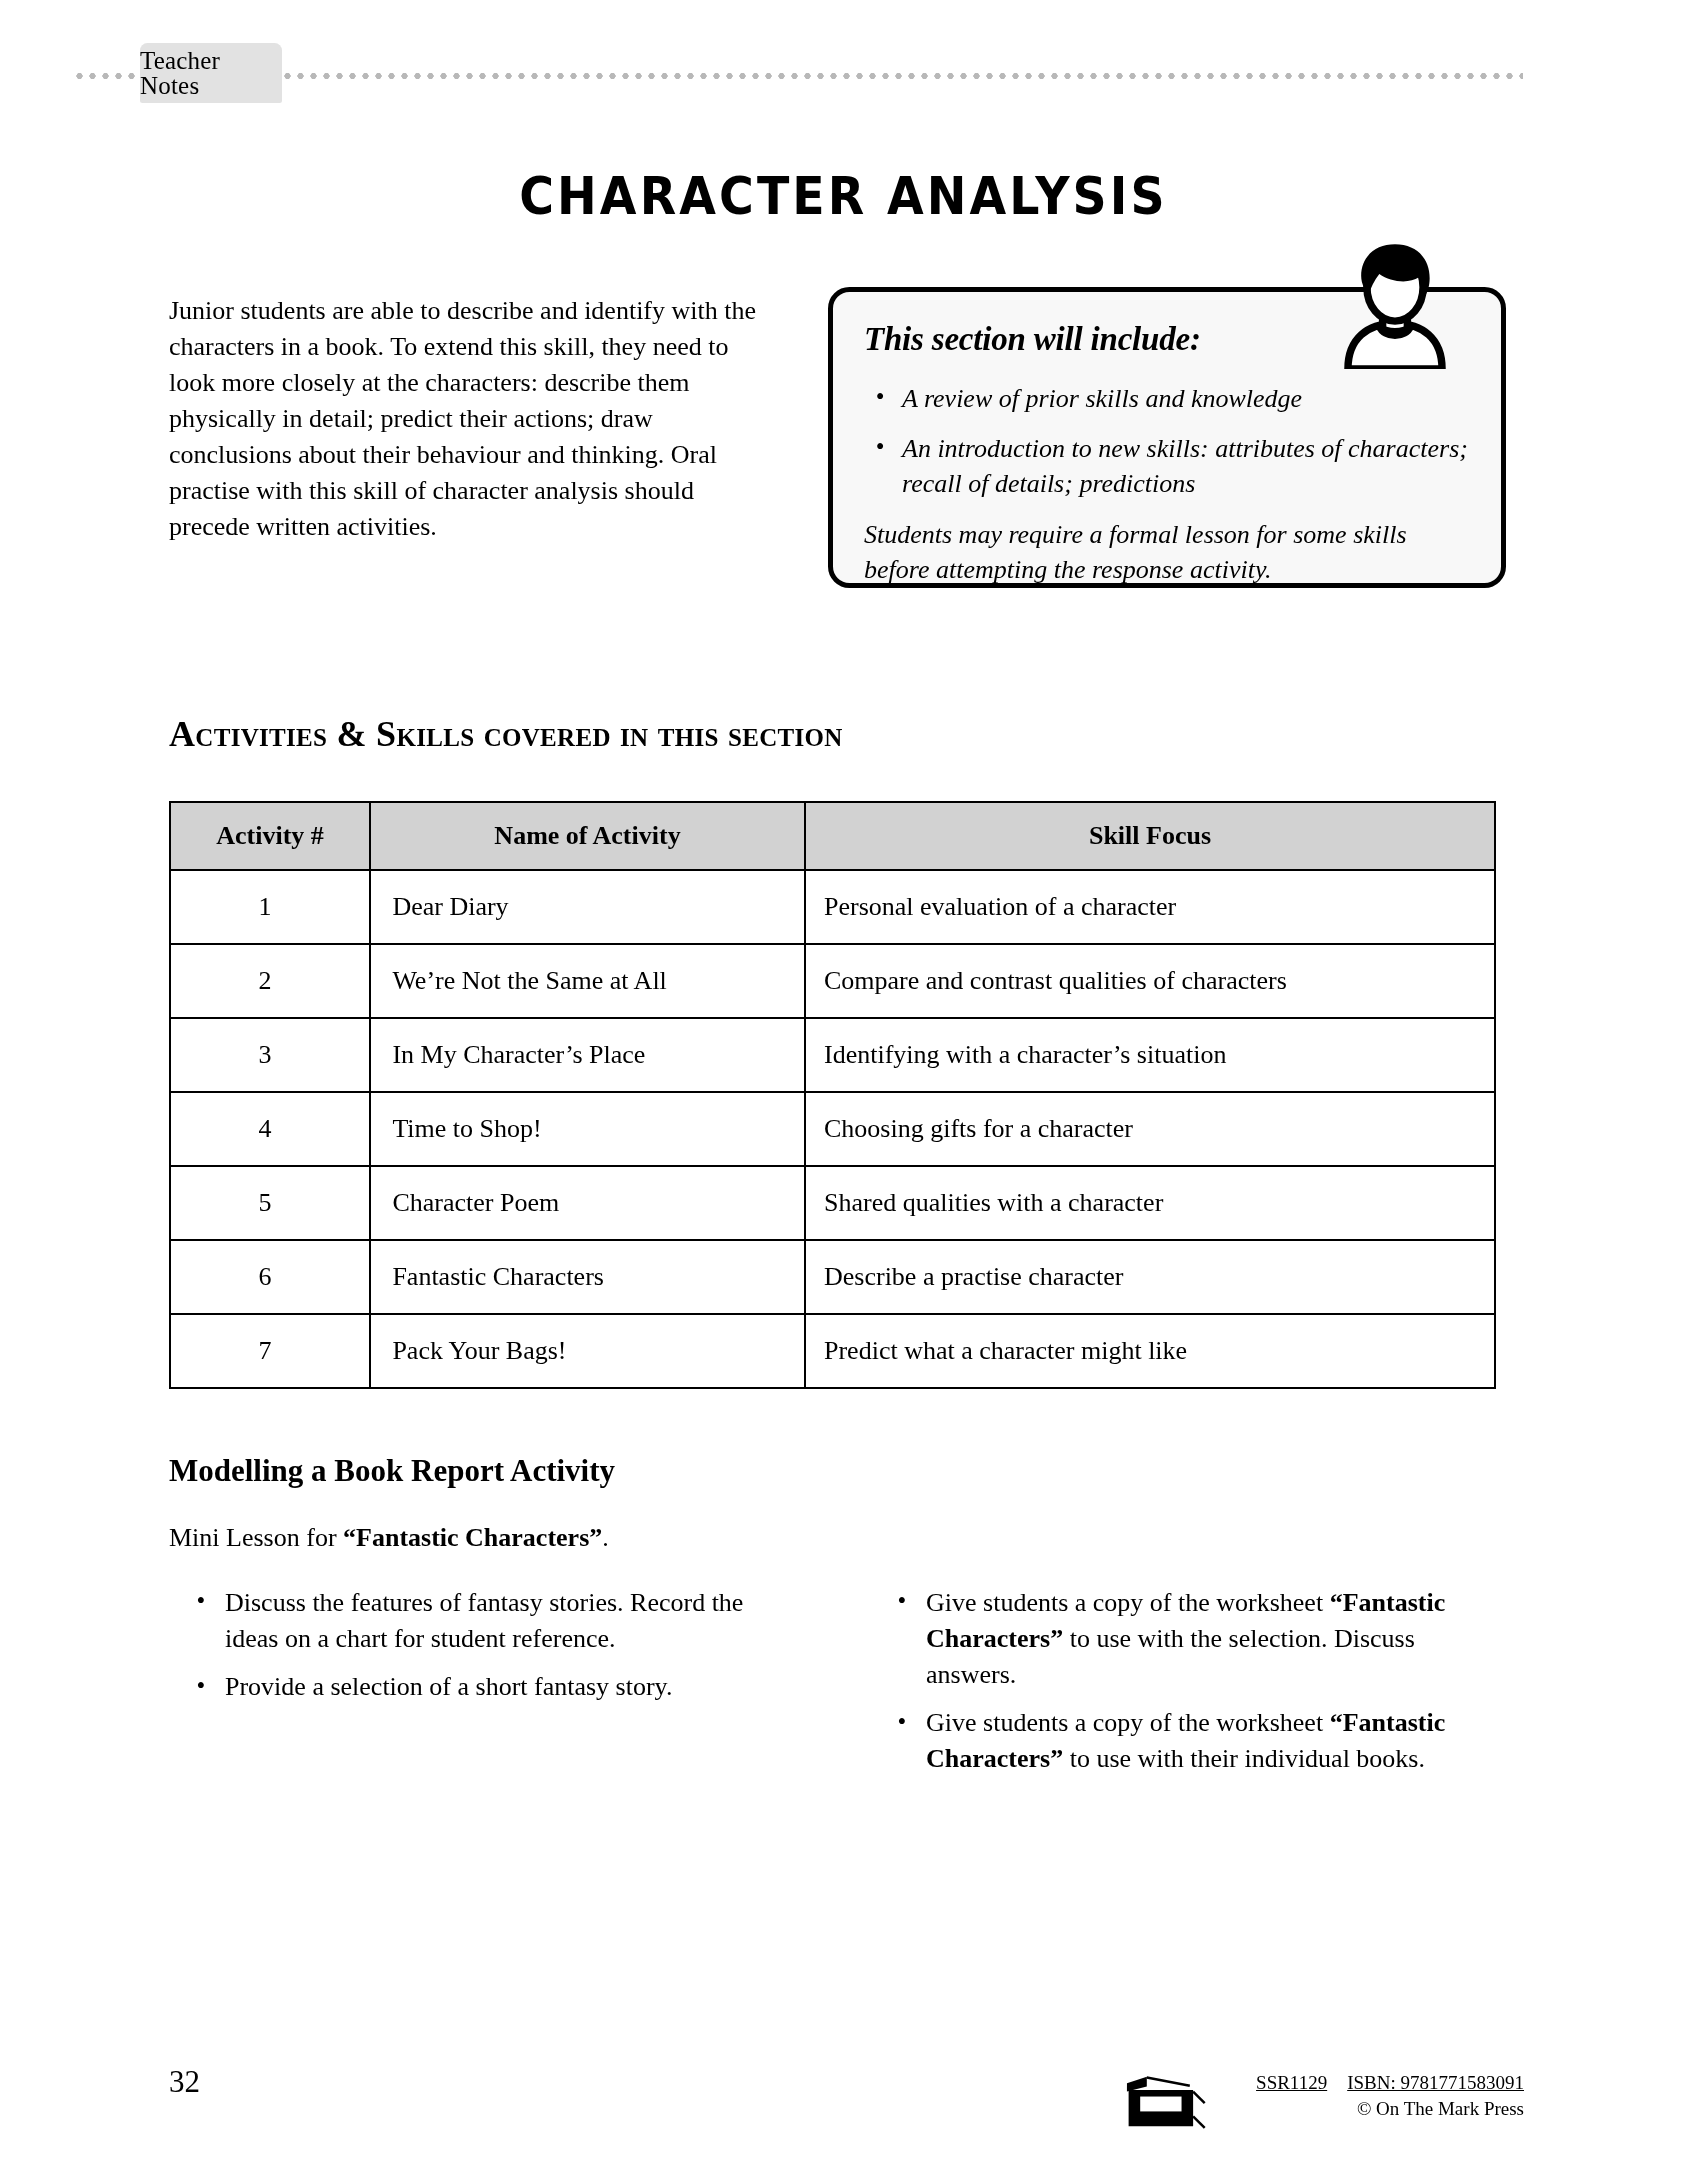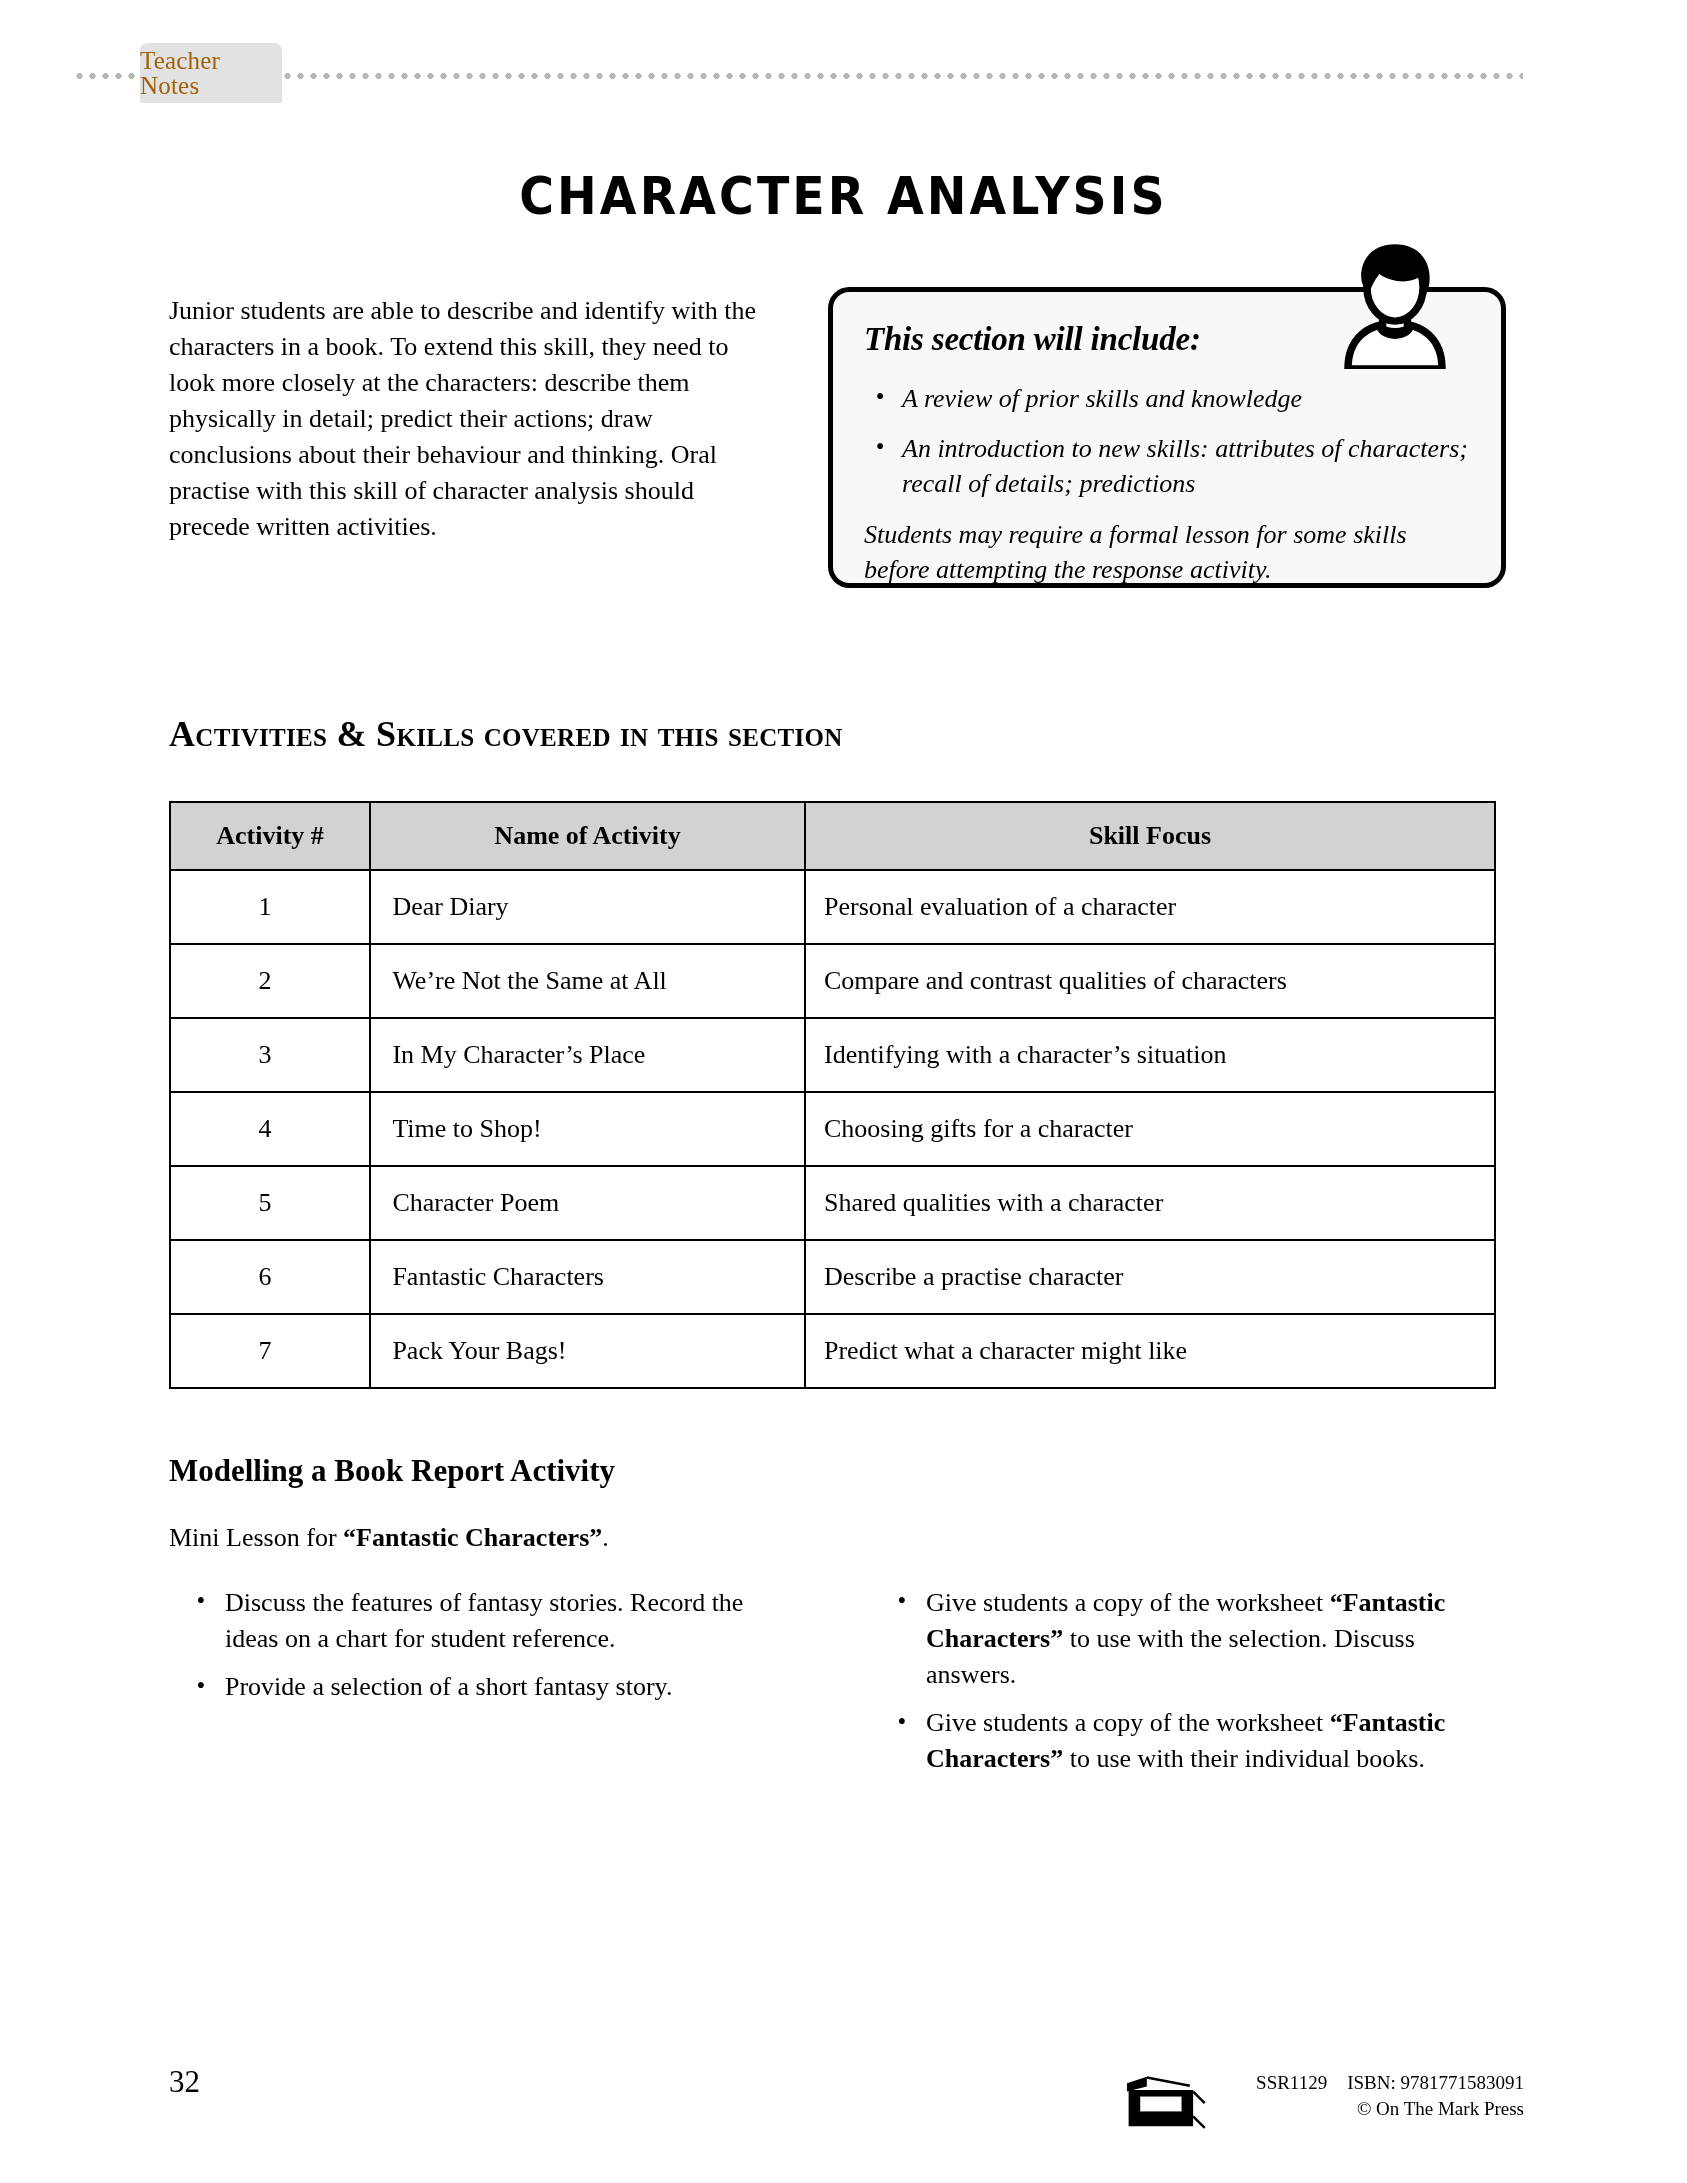--- a/index.html
+++ b/index.html
@@ -39,21 +39,21 @@
     height: 60px;
     background: #e2e2e2;
     border-radius: 7.4px 7.4px 2.5px 2.5px;
     display: flex;
     align-items: center;
     justify-content: center;
   }
   .tab-label {
     font-size: 25px;
     line-height: 1;
-    color: #a16207;
+    color: #000000;
     letter-spacing: 0.2px;
   }
 
   
   .page-title {
     position: absolute;
     left: 0;
     top: 171px;
     width: 1687px;
     text-align: center;
@@ -236,21 +236,21 @@
   }
   .footer-meta {
     position: absolute;
     left: 1211px;
     top: 2070px;
     width: 313px;
     text-align: right;
     font-size: 19px;
     line-height: 25.5px;
   }
-  .footer-line1 { display: block; }
+  .footer-line1 { display: block; text-decoration: underline; }
   .footer-line1 .ssr { margin-right: 20px; }
   .footer-line2 { display: block; }
 </style>
 </head>
 <body>
 
 <div class="header-rule">
   <div class="dotline"></div>
   <div class="tab">
     <span class="tab-label">Teacher Notes</span>

